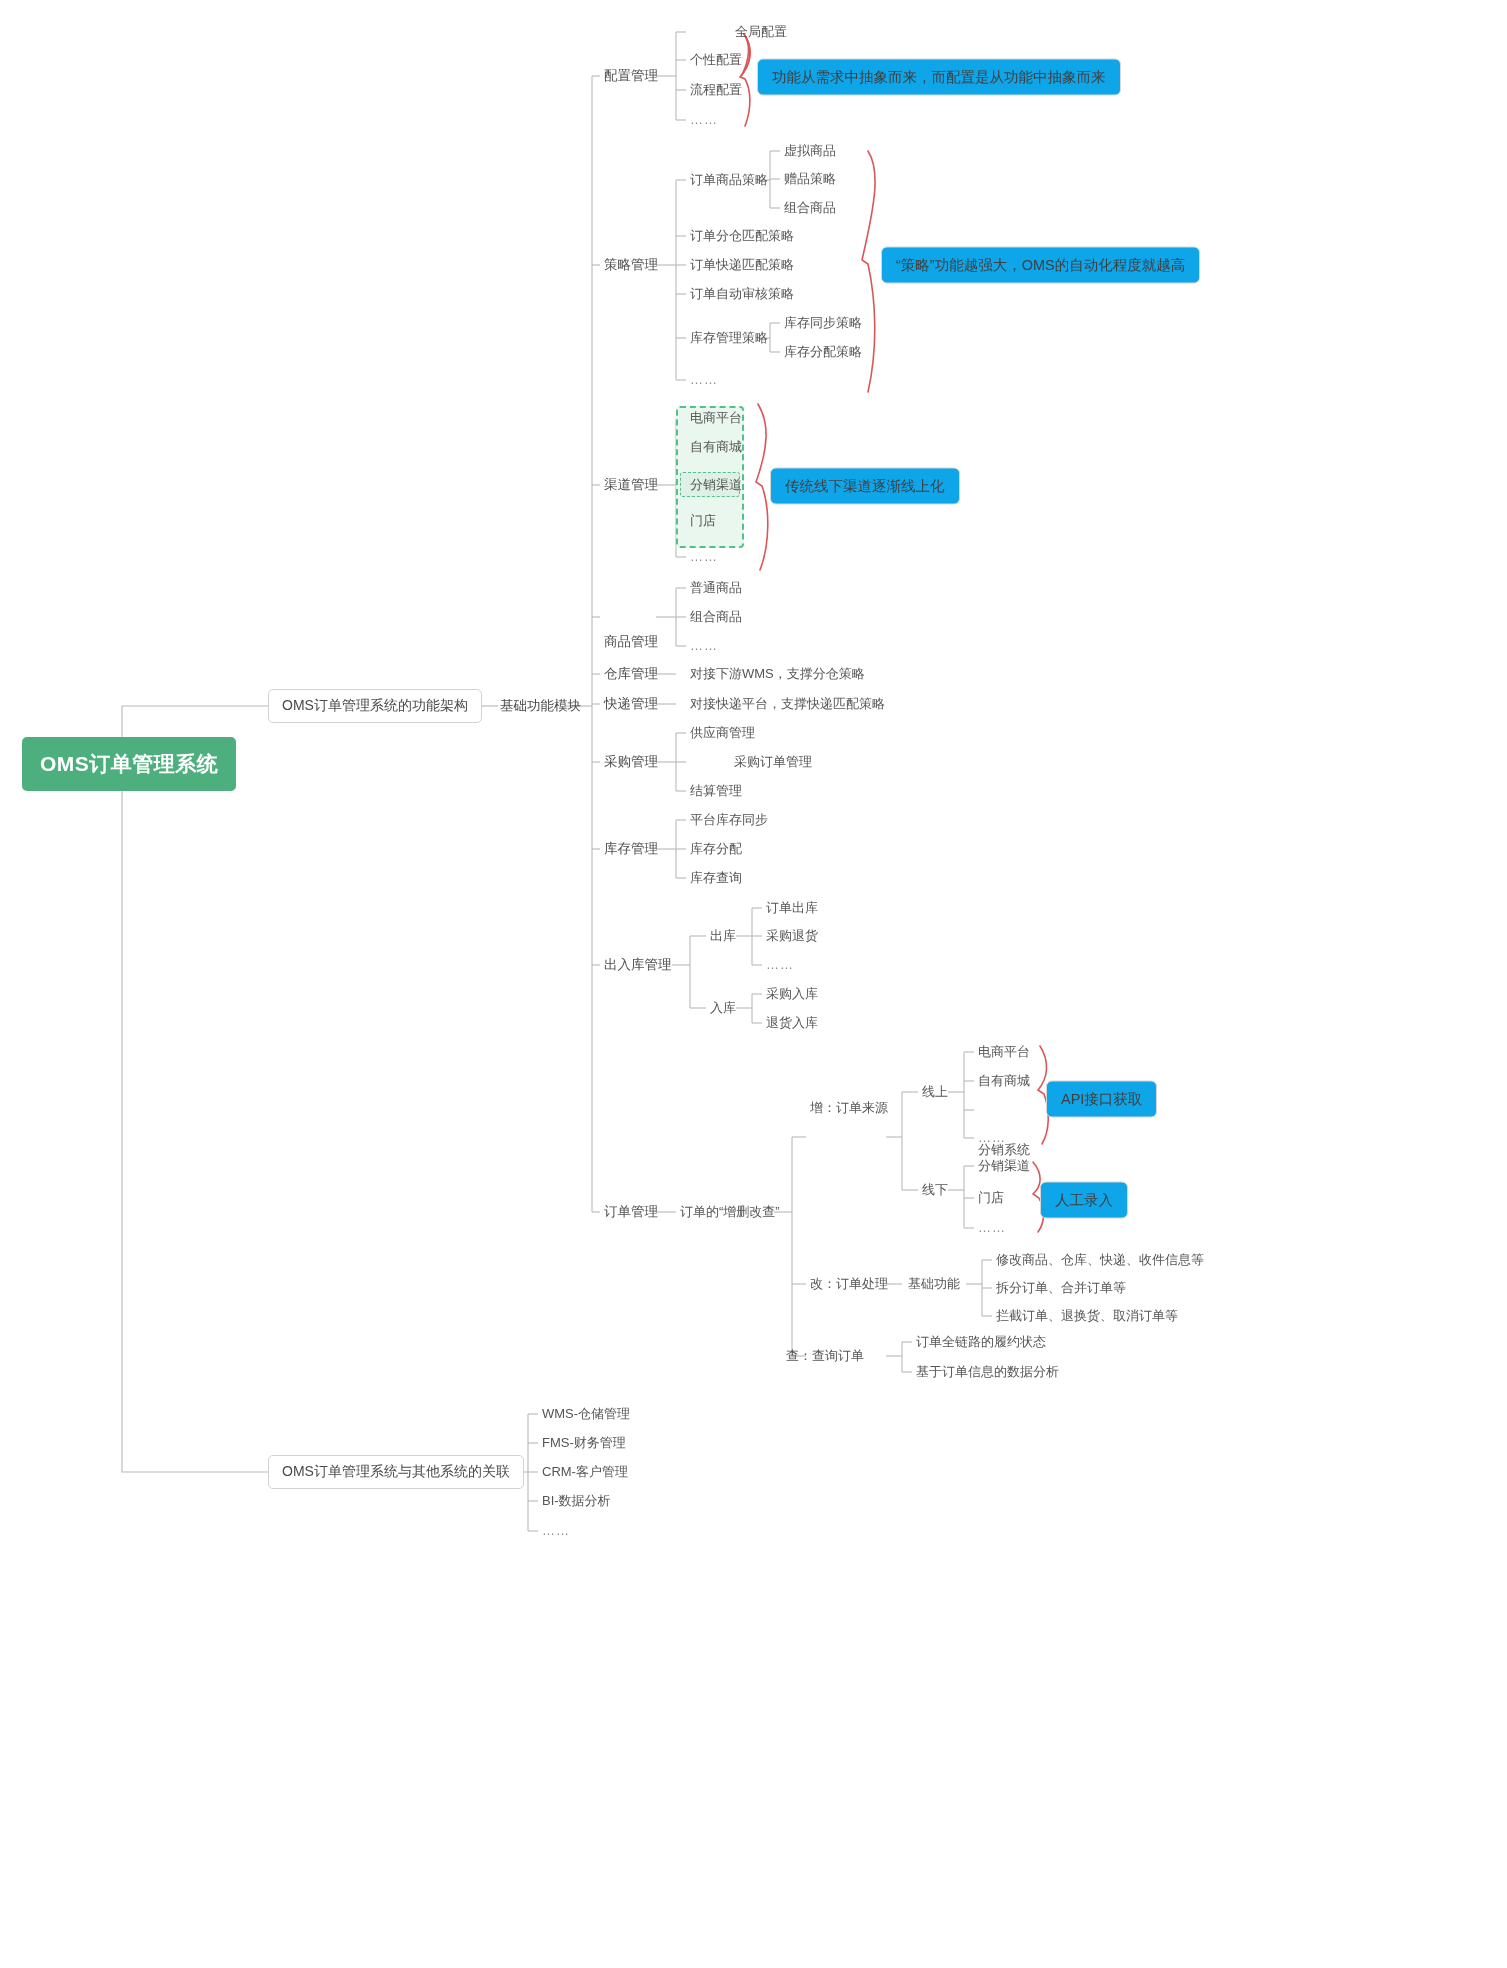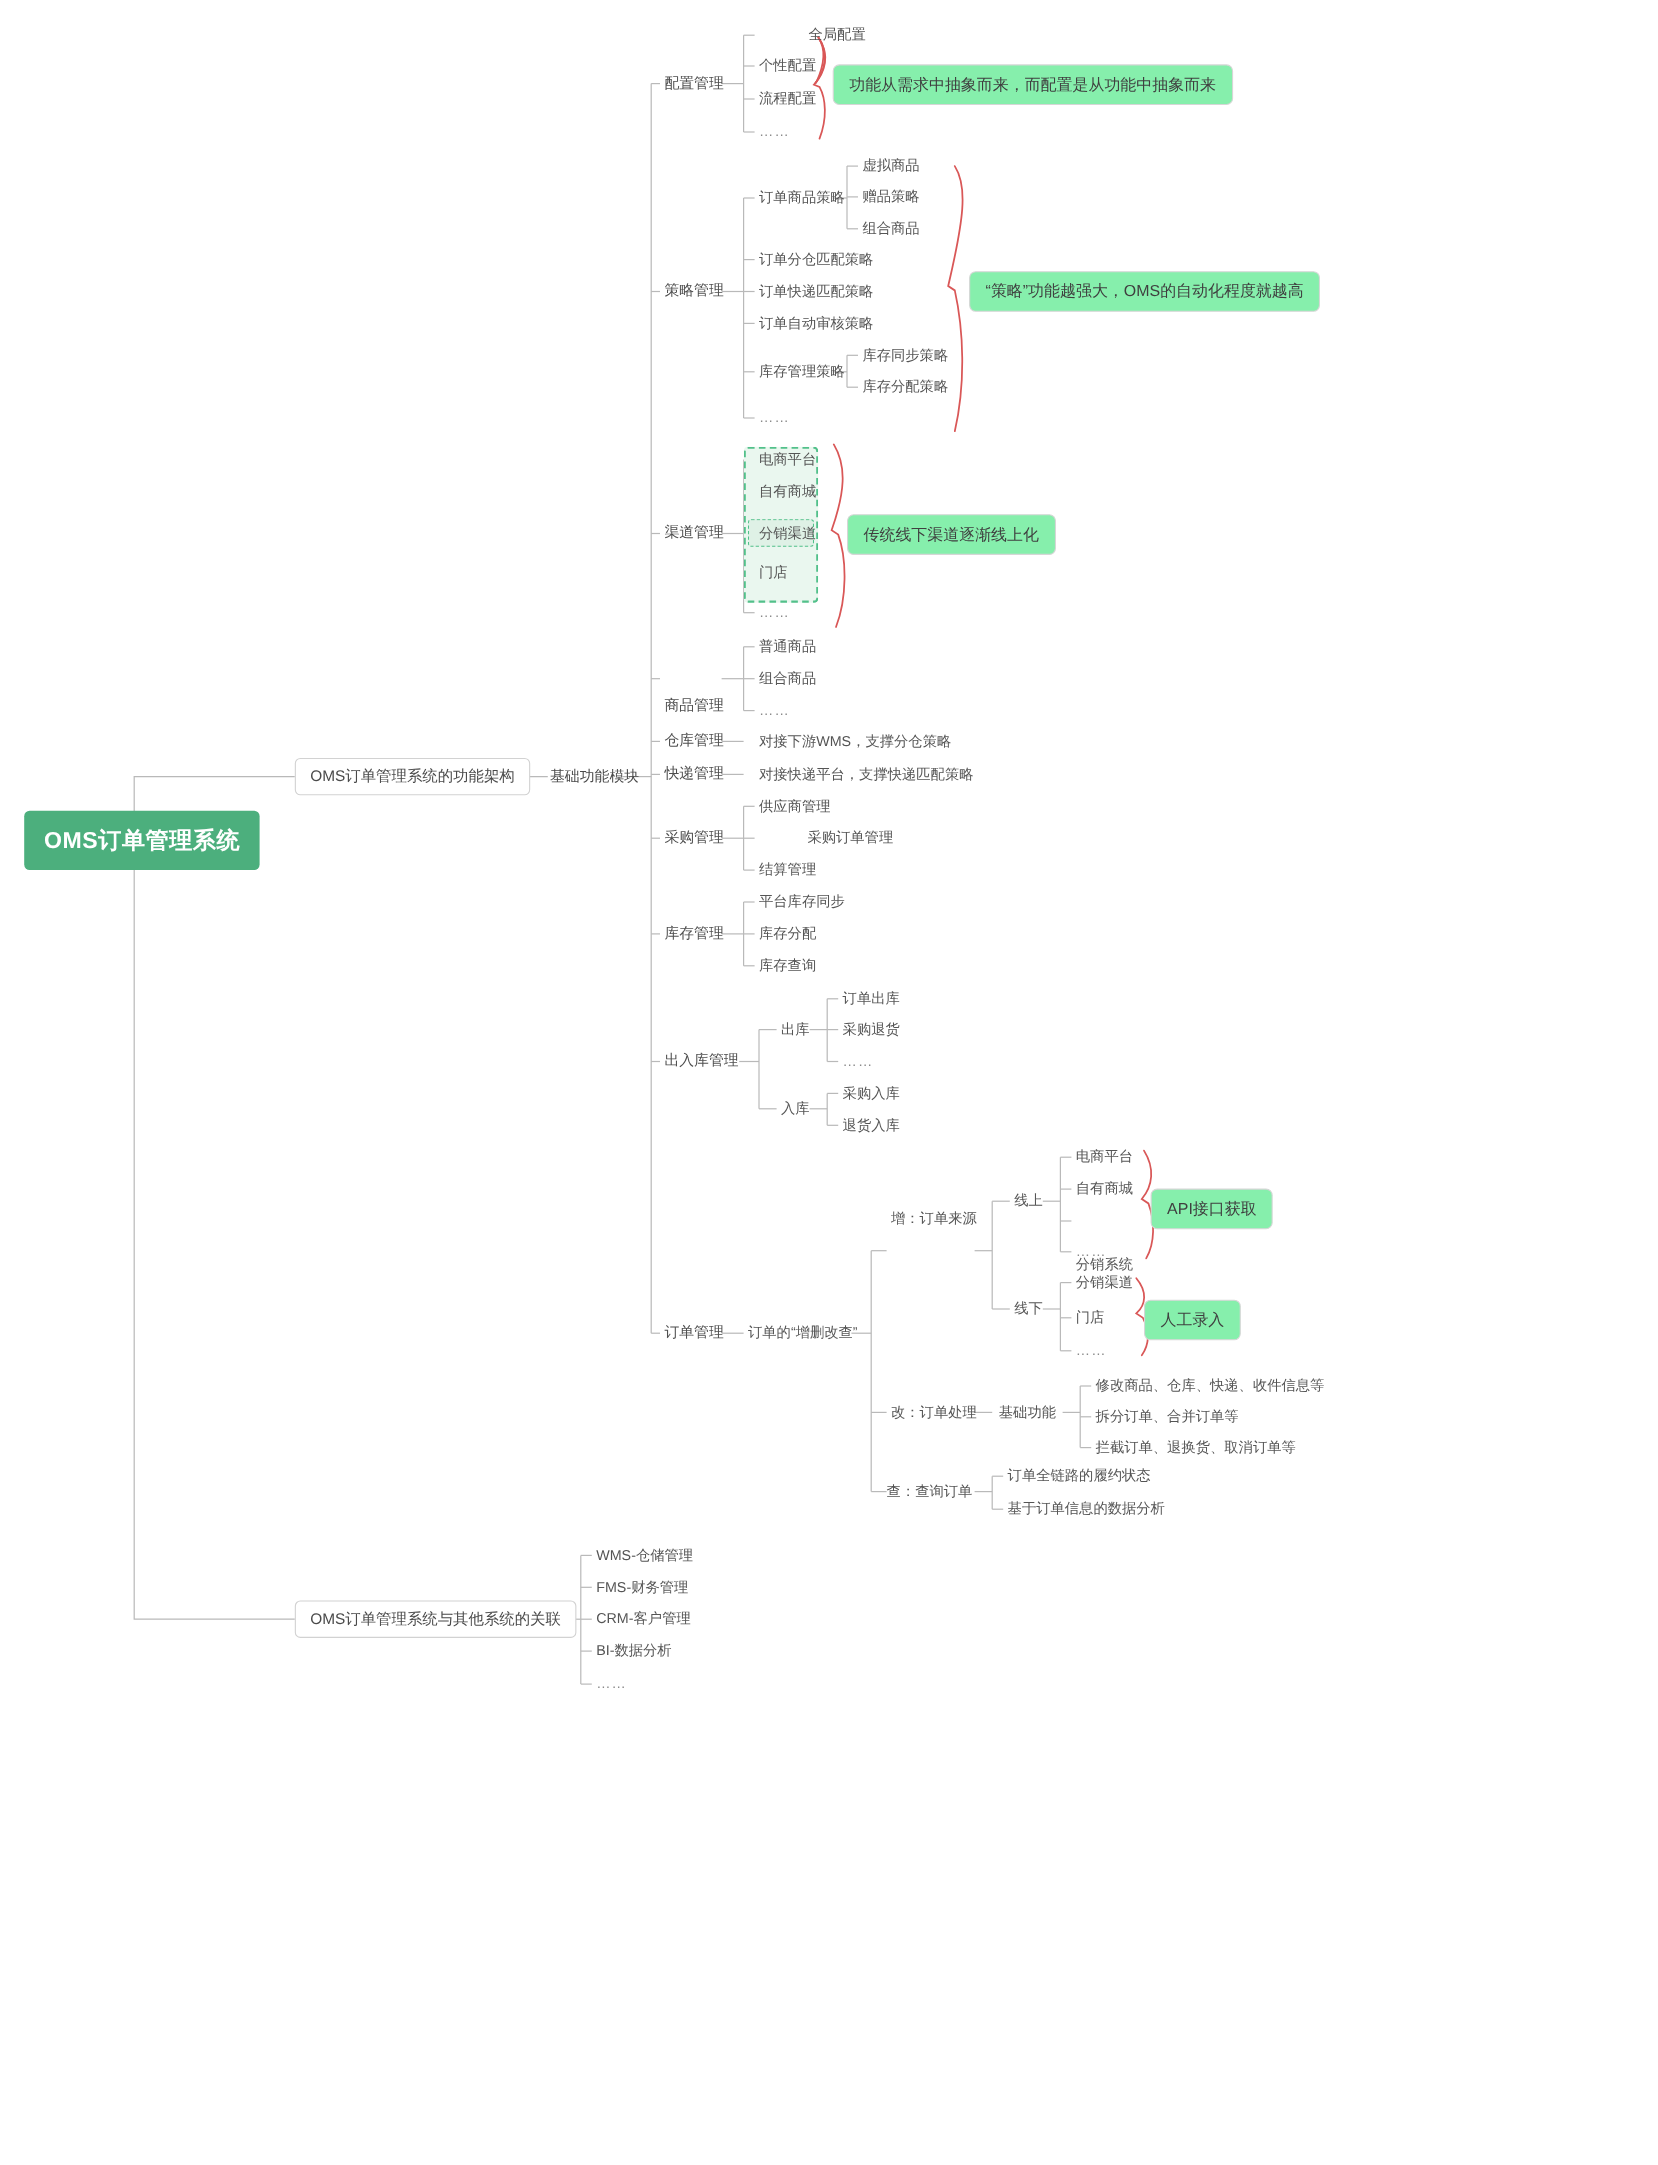--- a/index.html
+++ b/index.html
@@ -55,21 +55,21 @@
     font-size:14px;
     color:#4a4a4a;
     padding:7px 13px;
     white-space:nowrap;
     transform:translateY(-50%);
   }
   .callout{
     position:absolute;
     border:1px solid #d6d6d6;
     border-radius:6px;
-    background:#86efac;
+    background:#0ea5e9;
     font-size:14.5px;
     color:#3f3f3f;
     padding:8px 14px;
     white-space:nowrap;
     transform:translateY(-50%);
   }
   .hl-group{
     position:absolute;
     border:2px dashed #52c08a;
     background:#eaf7ef;
@@ -309,21 +309,21 @@
   <div class="node lvl4" style="left:766px;top:936px;">采购退货</div>
   <div class="node lvl4 dots" style="left:766px;top:965px;">……</div>
 
   <div class="node lvl4" style="left:766px;top:994px;">采购入库</div>
   <div class="node lvl4" style="left:766px;top:1023px;">退货入库</div>
 
   <div class="node lvl3" style="left:680px;top:1212px;">订单的“增删改查”</div>
 
   <div class="node lvl3" style="left:810px;top:1108px;">增：订单来源</div>
   <div class="node lvl3" style="left:810px;top:1284px;">改：订单处理</div>
-  <div class="node lvl3" style="left:806px;top:1356px;">查：查询订单</div>
+  <div class="node lvl3" style="left:786px;top:1356px;">查：查询订单</div>
 
   <div class="node lvl4" style="left:922px;top:1092px;">线上</div>
   <div class="node lvl4" style="left:922px;top:1190px;">线下</div>
 
   <div class="node lvl4" style="left:978px;top:1052px;">电商平台</div>
   <div class="node lvl4" style="left:978px;top:1081px;">自有商城</div>
   <div class="node lvl4" style="left:978px;top:1110px;margin-top:40px;">分销系统</div>
   <div class="node lvl4 dots" style="left:978px;top:1138px;">……</div>
 
   <div class="node lvl4" style="left:978px;top:1166px;">分销渠道</div>

